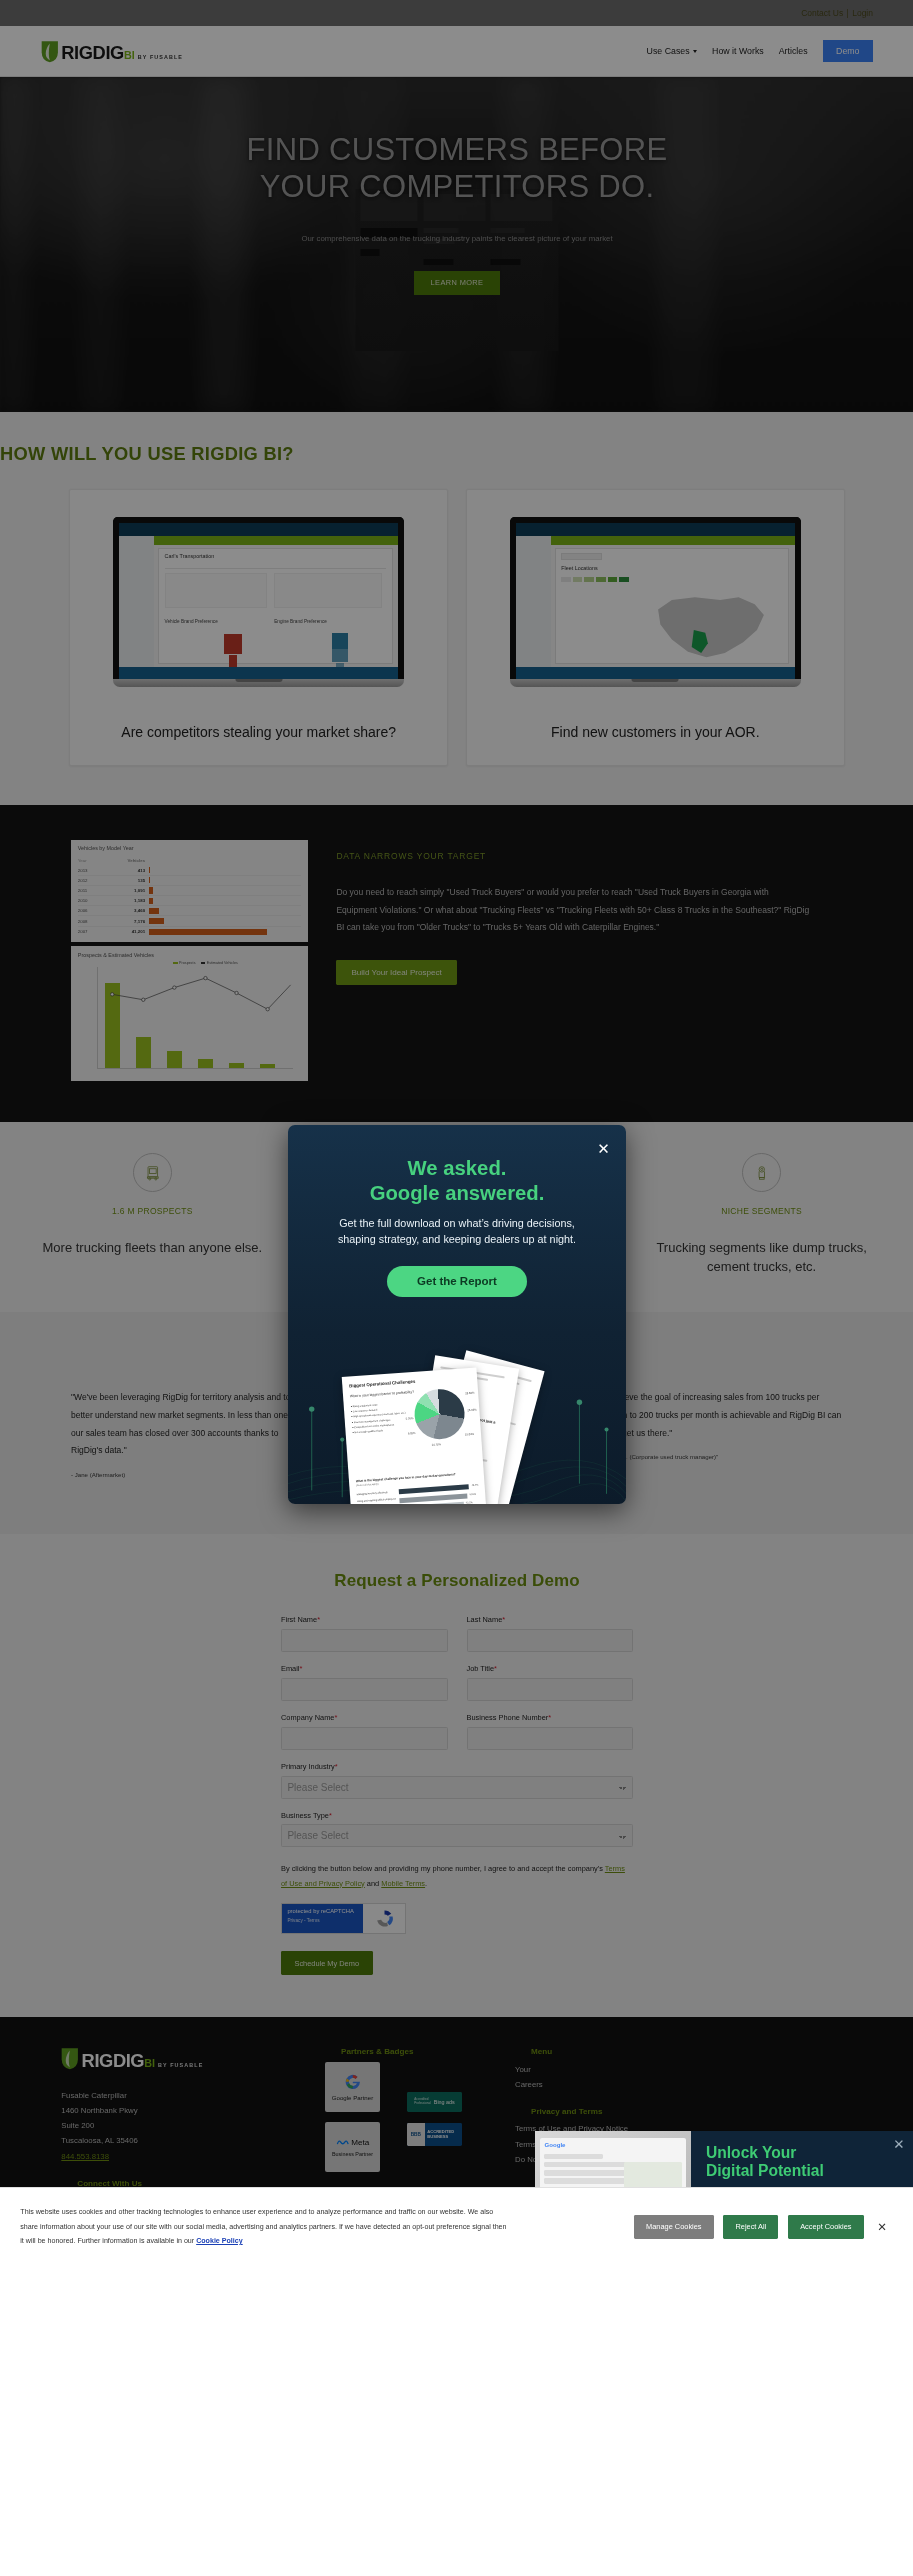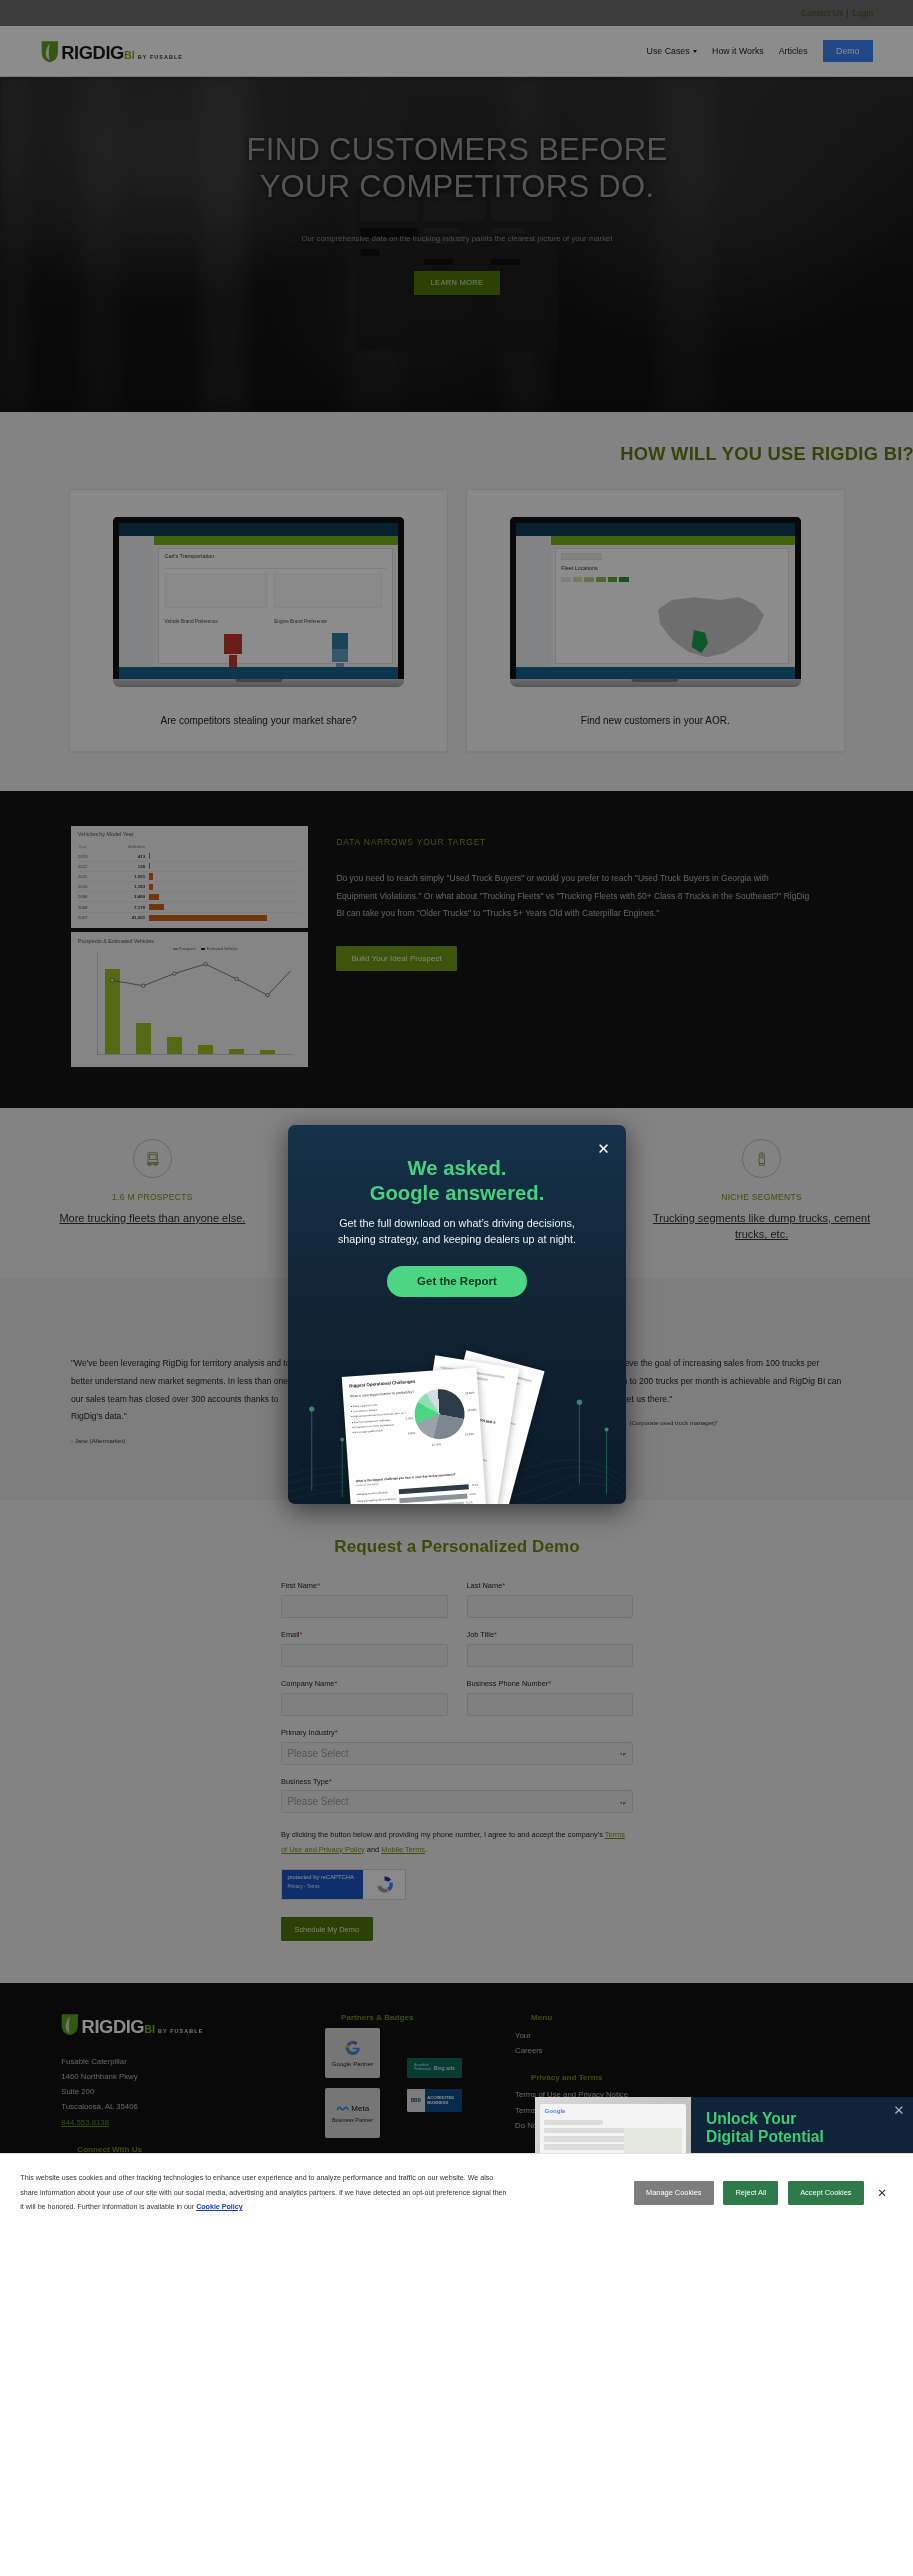--- a/index.html
+++ b/index.html
@@ -104,21 +104,21 @@
   .hero-cta {
     position: relative; z-index: 3;
     margin-top: 28.4px;
     background: #4e7a0a; color: #dfe6cf; font-size: 7.4px;
     letter-spacing: 0.4px; padding: 7.4px 16.2px; border: none; cursor: pointer;
   }
 
   
   .sec-light { background: #efefef; padding: 31px 0 39px; }
   .sec-title {
-    text-align: right; font-size: 18.3px; color: #5d7c10;
+    text-align: left; font-size: 18.3px; color: #5d7c10;
     font-weight: 700; letter-spacing: 0.3px;
   }
   .cards {
     display: flex; justify-content: center; gap: 17.6px; margin-top: 24.4px;
   }
   .card {
     width: 379px; background: #f7f7f7;
     border: 0.7px solid #e4e4e4; border-radius: 2px;
     box-shadow: 0 0.7px 2px rgba(0,0,0,.06);
     padding: 27px 16.2px 24.4px;
@@ -130,21 +130,21 @@
     border-radius: 4.7px 4.7px 0 0; height: 162px; position: relative; overflow: hidden;
   }
   .laptop-base {
     height: 8.1px; background: linear-gradient(180deg,#c9c9c9,#9b9b9b);
     border-radius: 0 0 6.8px 6.8px; position: relative;
   }
   .laptop-base::after{
     content:""; position:absolute; left:50%; transform:translateX(-50%);
     top:0; width:47px; height:2.7px; background:#7c7c7c; border-radius:0 0 2.7px 2.7px;
   }
-  .card-caption { margin-top: 28px; font-size: 10px; color: #222; }
+  .card-caption { margin-top: 37px; font-size: 14px; color: #222; }
 
   
   .dash { position:absolute; inset:0; background:#f4f4f4; font-size:2.7px; }
   .dash .topstrip{position:absolute;top:0;left:0;right:0;height:12.2px;background:#0e3d58;}
   .dash .sidebar{position:absolute;top:12.2px;left:0;width:35px;bottom:0;background:#eceff1;}
   .dash .greenbar{position:absolute;top:12.2px;left:35px;right:0;height:9.5px;background:#7ab317;}
   .dash .panel{position:absolute;top:24.4px;left:39px;right:5.4px;bottom:15px;background:#fff;border:0.7px solid #e0e0e0;}
   .dash .bottombar{position:absolute;left:0;right:0;bottom:0;height:12.2px;background:#17628f;}
   .bar-red{position:absolute;background:#c0392b;}
   .bar-blue{position:absolute;background:#2d7fa5;}
@@ -172,21 +172,21 @@
 
   
   .stats { background:#efefef; padding: 31px 0 35px; display:flex; justify-content:center; gap:0;}
   .stat { width: 33.33%; text-align:center; padding: 0 27px;}
   .stat-circle{
     width:39px;height:39px;border-radius:50%;border:0.7px solid #bdbdbd;
     margin:0 auto 13.5px; display:flex;align-items:center;justify-content:center;
   }
   .stat-circle svg{display:block;}
   .stat-title{color:#6f8f12;font-size:8.5px;letter-spacing:0.3px;font-weight:400;}
-  .stat-desc{color:#333;font-size:11px;margin-top:8px;line-height:1.5;text-decoration:underline;}
+  .stat-desc{color:#333;font-size:13px;margin-top:22px;line-height:1.5;}
 
   
   .testi { background:#e6e6e6; padding: 27px 0 38px;}
   .testi-title{text-align:center;font-size:17px;color:#6a8c10;font-weight:400;letter-spacing:0.3px;}
   .testi-grid{width:772px;margin:30px auto 0;display:flex;gap:27px;}
   .testi-col{flex:1;}
   .testi-quote{font-size:8.5px;color:#232323;line-height:2.1;}
   .testi-author{font-size:6.1px;color:#3a3a3a;margin-top:10.8px;}
 
   

